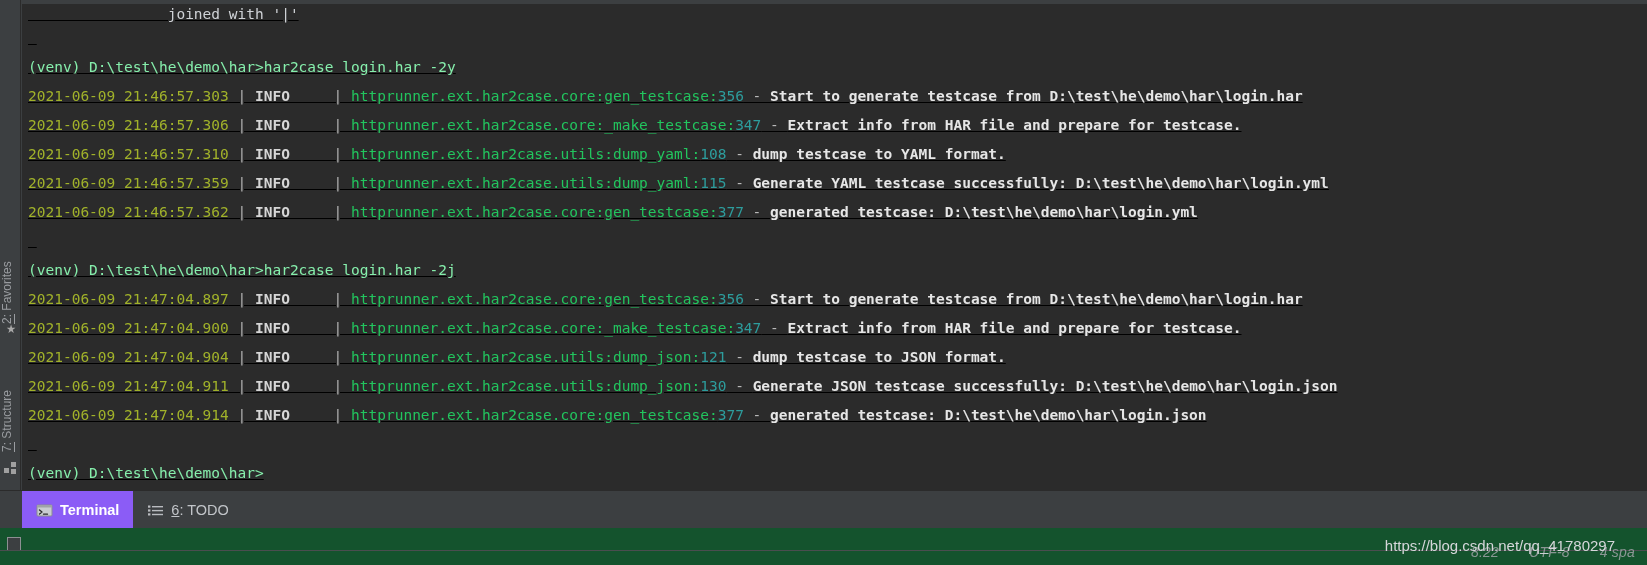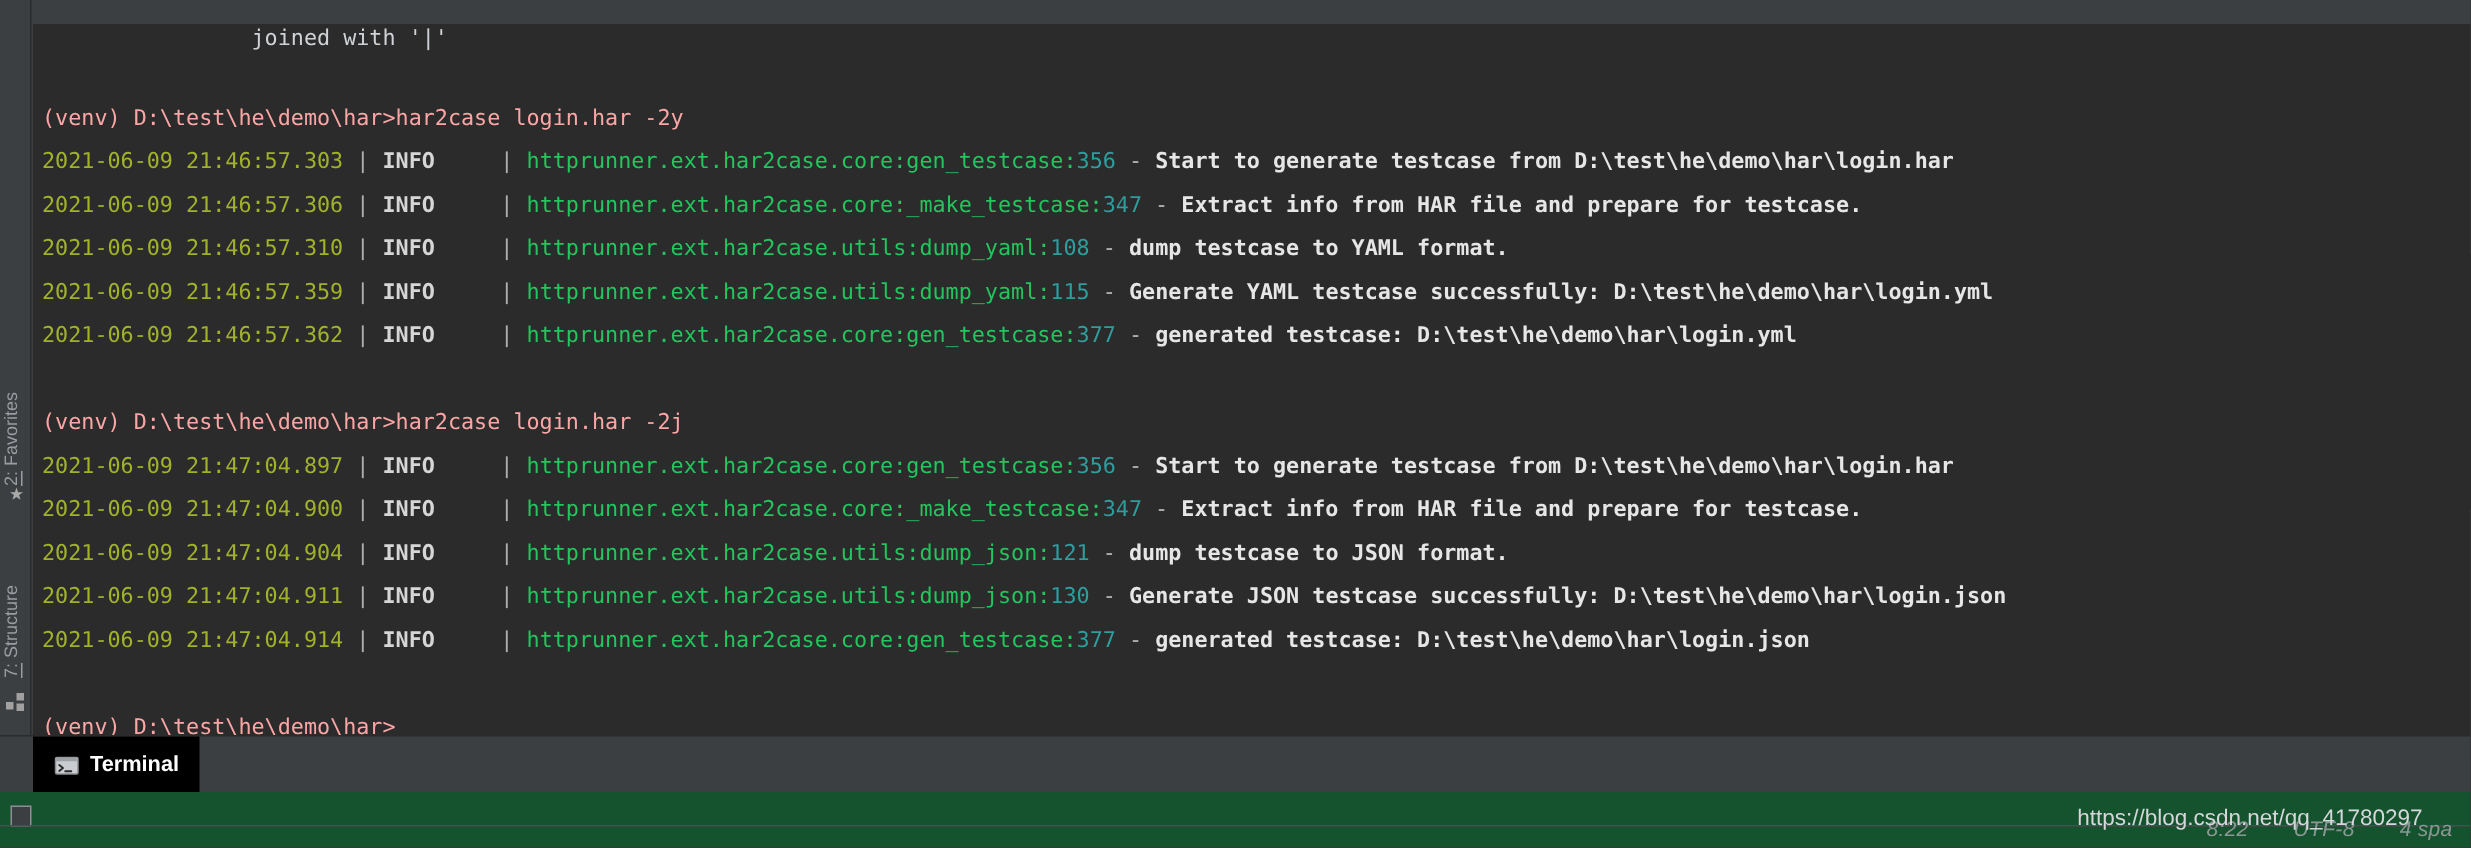--- a/index.html
+++ b/index.html
@@ -60,26 +60,27 @@
     background: #a0a0a0;
     display: block;
   }
   .gi1 { left: 0; top: 6px; width: 5px; height: 5px; }
   .gi2 { left: 7px; top: 0px; width: 5px; height: 5px; }
   .gi3 { left: 7px; top: 7px; width: 5px; height: 5px; }
 
   
   .terminal {
     position: absolute;
-    left: 22px; top: 16px;
+    left: 22px; top: 4px;
     width: 1625px;
     height: 490px;
     background: #2b2b2b;
     overflow: hidden;
     padding: 0;
+    text-decoration: underline;
   }
   .term-inner {
     position: relative;
     padding: 0 6px;
     font-family: "DejaVu Sans Mono", monospace;
     font-size: 14.5px;
     line-height: 29px;
     color: #bbbbbb;
     white-space: pre;
   }
@@ -87,21 +88,21 @@
   .line.first { height: 20px; line-height: 20px; }
   .line.blank { height: 29px; }
 
   .c-ts    { color: #a1b22a; margin-top: 44px; }
   .c-lvl   { color: #d6d6d6; font-weight: bold; }
   .c-pipe  { color: #b0b0b0; }
   .c-mod   { color: #22c55e; }
   .c-num   { color: #2d9d9d; }
   .c-dash  { color: #b9b9b9; }
   .c-msg   { color: #e6e6e6; font-weight: bold; }
-  .c-prompt{ color: #fca5a5; }
+  .c-prompt{ color: #86efac; }
   .c-plain { color: #cfd2d6; }
 
   
   .tabbar {
     position: absolute;
     left: 0; top: 490px;
     width: 1647px;
     height: 38px;
     background: #3c3f41;
     border-top: 1px solid #2b2b2b;
@@ -115,21 +116,21 @@
     gap: 7px;
     padding: 0 14px;
     height: 38px;
     color: #c2c5c9;
     font-family: "Liberation Sans", sans-serif;
     font-size: 14.5px;
     cursor: default;
     user-select: none;
   }
   .tab.active {
-    background: #000000;
+    background: #8b5cf6;
     color: #ffffff;
     font-weight: bold;
   }
   .tab .tab-label .ul { text-decoration: underline; }
 
   
   .ic { width: 17px; height: 17px; position: relative; flex: 0 0 auto; }
   .ic-python svg, .ic-term svg, .ic-todo svg { display: block; }
 
   
@@ -209,20 +210,33 @@
         <svg width="17" height="17" viewBox="0 0 17 17">
           <rect x="1" y="3" width="15" height="11" rx="1" fill="#c9ccd0" stroke="#8a8d91" stroke-width="1"></rect>
           <rect x="1" y="3" width="15" height="2.5" fill="#9fa3a7"></rect>
           <path d="M3.5 8l2.5 2-2.5 2" stroke="#2b2b2b" stroke-width="1.3" fill="none" stroke-linecap="round" stroke-linejoin="round"></path>
           <path d="M7.5 12.2h4" stroke="#2b2b2b" stroke-width="1.3" stroke-linecap="round"></path>
         </svg>
       </span>
       <span class="tab-label">Terminal</span>
     </div>
 
+    <div class="tab">
+      <span class="ic ic-todo">
+        <svg width="17" height="17" viewBox="0 0 17 17">
+          <rect x="1" y="3.5" width="2.4" height="2.2" fill="#b9bcc0"></rect>
+          <rect x="1" y="7.4" width="2.4" height="2.2" fill="#b9bcc0"></rect>
+          <rect x="1" y="11.3" width="2.4" height="2.2" fill="#b9bcc0"></rect>
+          <rect x="5" y="4" width="11" height="1.4" fill="#b9bcc0"></rect>
+          <rect x="5" y="7.9" width="11" height="1.4" fill="#b9bcc0"></rect>
+          <rect x="5" y="11.8" width="11" height="1.4" fill="#b9bcc0"></rect>
+        </svg>
+      </span>
+      <span class="tab-label"><span class="ul">6</span><span>: TODO</span></span>
+    </div>
   </div>
 
   <div class="statusbar">
     <div class="sb-check"></div>
     <div class="sb-line"></div>
     <div class="sb-right">
       <span>8:22</span><span class="sb-sep"></span><span>UTF-8</span><span class="sb-sep"></span><span>4 spa</span>
     </div>
   </div>
 

